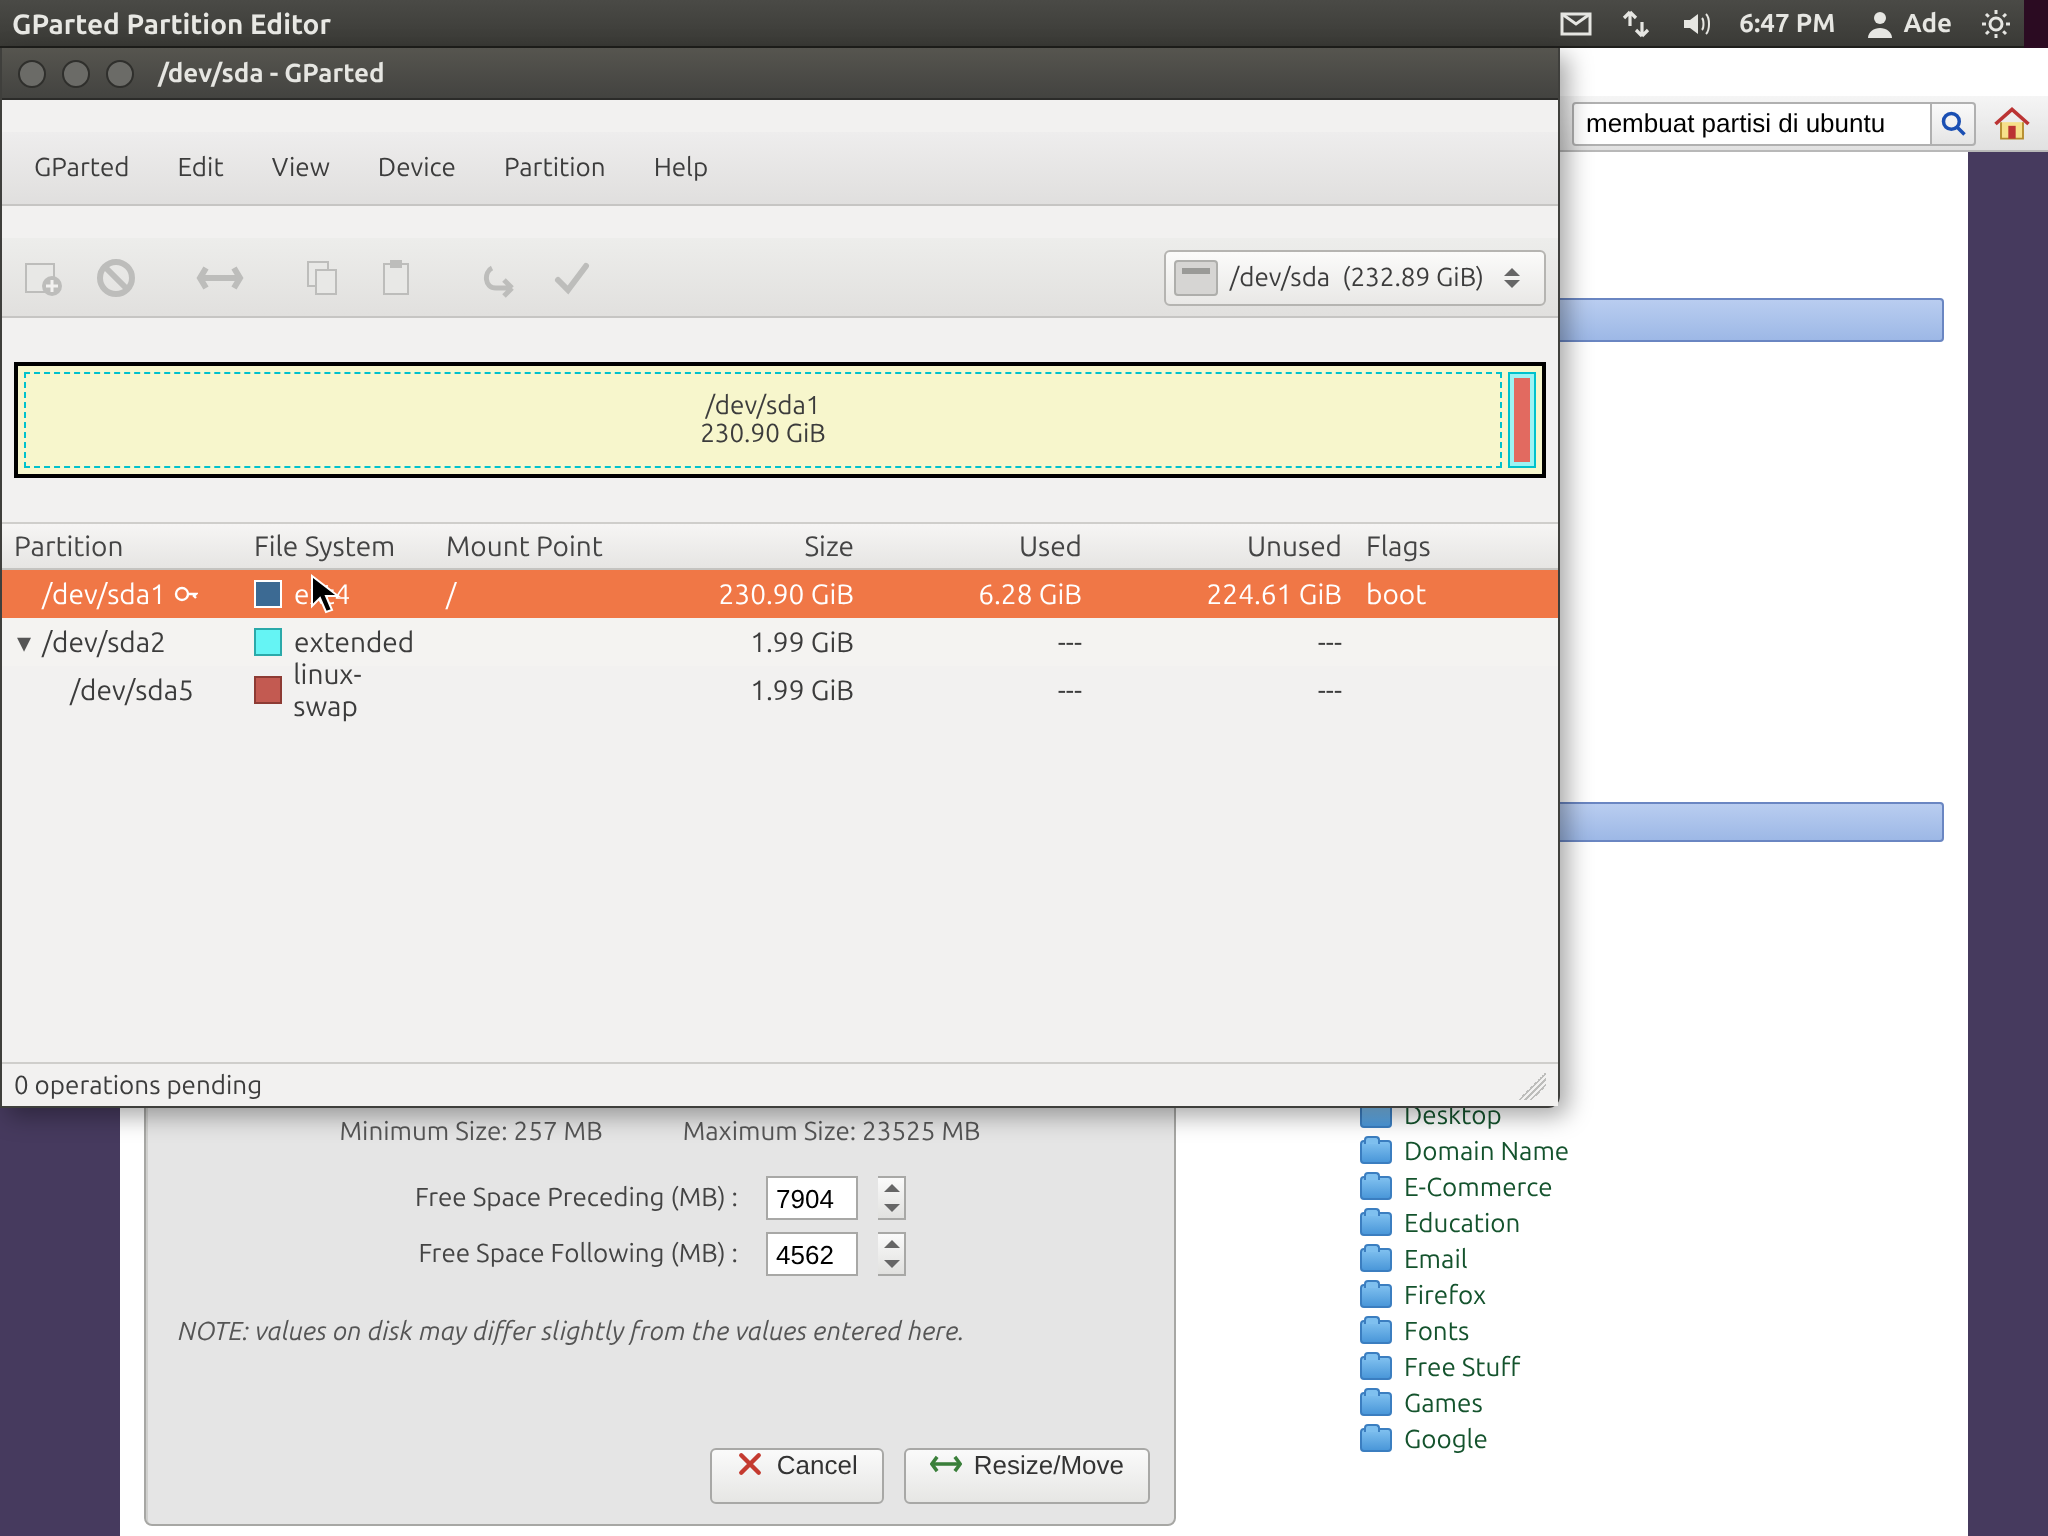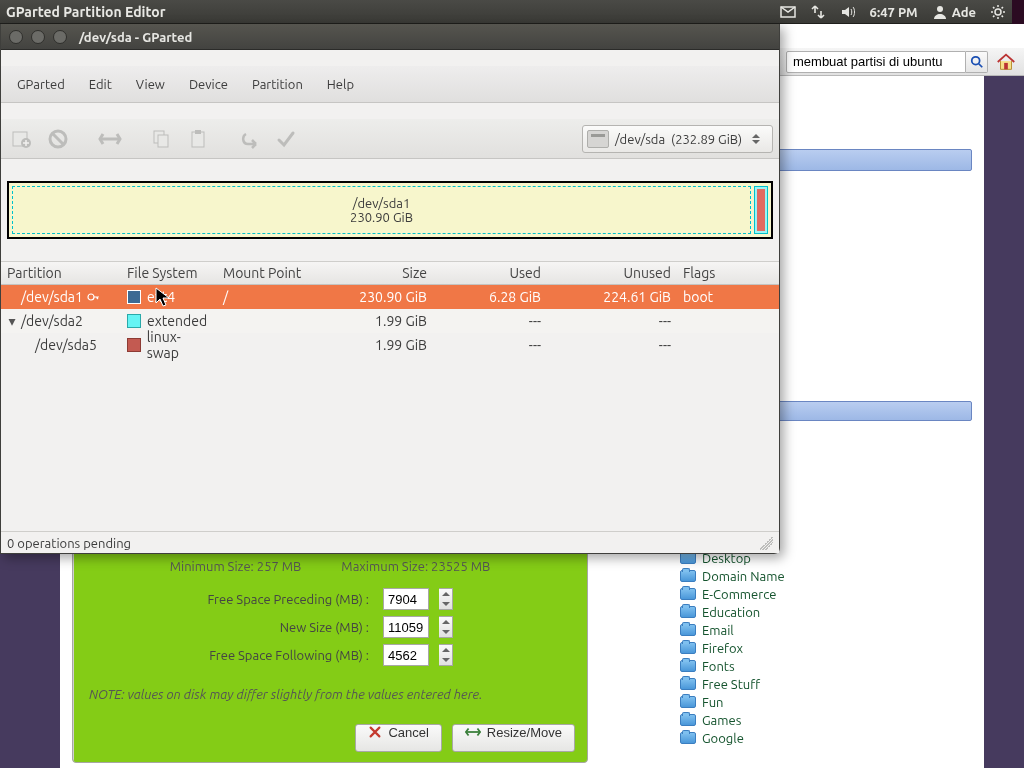--- a/index.html
+++ b/index.html
@@ -84,21 +84,21 @@
     width: 16px; height: 12px; background: linear-gradient(#7fc0ef,#4a97d9);
     border: 1px solid #3b7ec0; border-radius: 2px; position: relative;
   }
   .sidebar li .folder-ico::before {
     content:""; position:absolute; top:-3px; left:1px; width:6px; height:3px;
     background:#7fc0ef; border:1px solid #3b7ec0; border-bottom:none; border-radius:2px 2px 0 0;
   }
   
   .resize-dialog {
     position: absolute; left: 72px; top: 500px; width: 516px; height: 263px;
-    background: #84cc16; border: 1px solid #a7a7a4; border-radius: 4px;
+    background: #e5e5e5; border: 1px solid #a7a7a4; border-radius: 4px;
     box-shadow: 1px 1px 0 #cfcfcd inset;
   }
   .resize-dialog .bar-area {
     height: 62px; display:flex; align-items:flex-start; justify-content:center;
   }
   .resize-dialog .bar {
     margin-top: 0px; width: 224px; height: 18px; position:relative; top:-6px; left:42px;
     background: linear-gradient(#55d85b,#2fba3a); border:1px solid #179a22;
   }
   .resize-dialog .sizes {
@@ -319,24 +319,20 @@
           <li>
               <span class="folder-ico"></span>
               <span>Fonts</span>
             </li>
           <li>
               <span class="folder-ico"></span>
               <span>Free Stuff</span>
             </li>
           <li>
               <span class="folder-ico"></span>
-              <span>Fun</span>
-            </li>
-          <li>
-              <span class="folder-ico"></span>
               <span>Games</span>
             </li>
           <li>
               <span class="folder-ico"></span>
               <span>Google</span>
             </li>
         </ul>
       </div>
     </div>
   </div>
@@ -347,25 +343,20 @@
       <div class="bar"></div>
     </div>
   <div class="sizes">
     <span>Minimum Size: 257 MB</span>
     <span>Maximum Size: 23525 MB</span>
   </div>
   <div class="fields">
     <div class="row">
       <label>Free Space Preceding (MB) :</label>
       <input value="7904" style="">
-      <div class="spin"></div>
-    </div>
-    <div class="row">
-      <label>New Size (MB) :</label>
-      <input value="11059" style="">
       <div class="spin"></div>
     </div>
     <div class="row">
       <label>Free Space Following (MB) :</label>
       <input value="4562" style="">
       <div class="spin"></div>
     </div>
   </div>
   <div class="note">NOTE: values on disk may differ slightly from the values entered here.</div>
   <div class="buttons">

